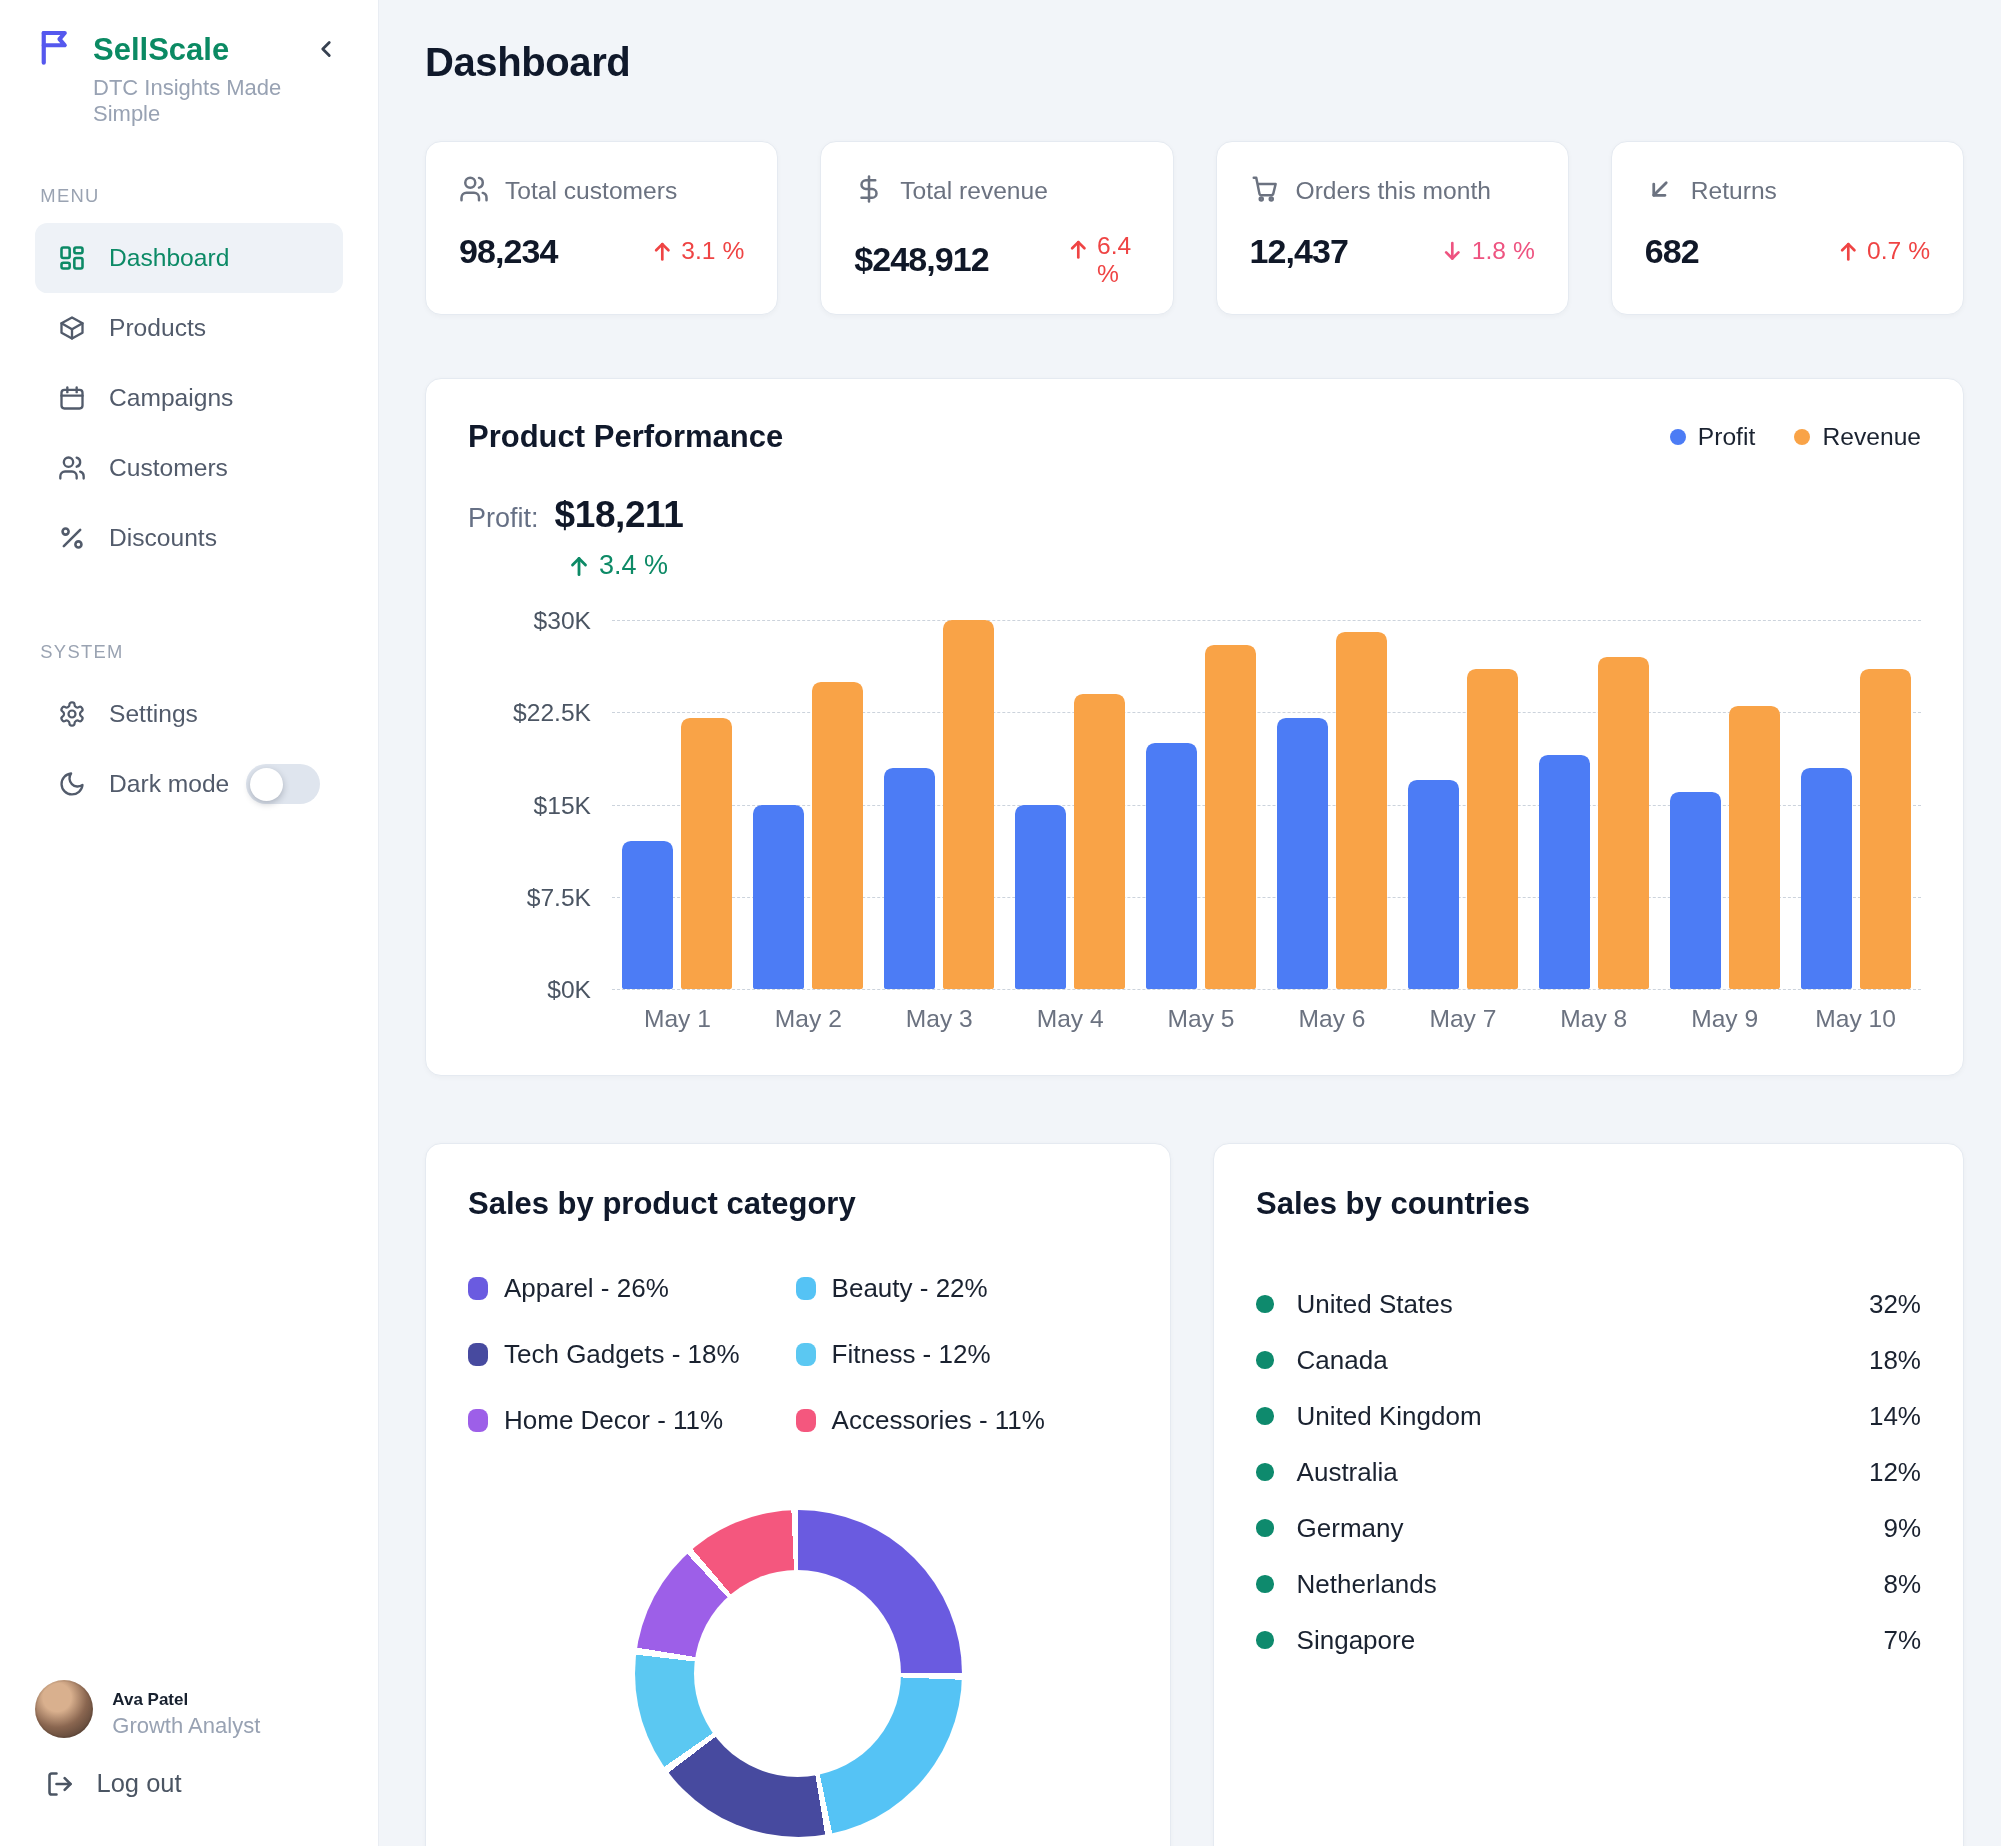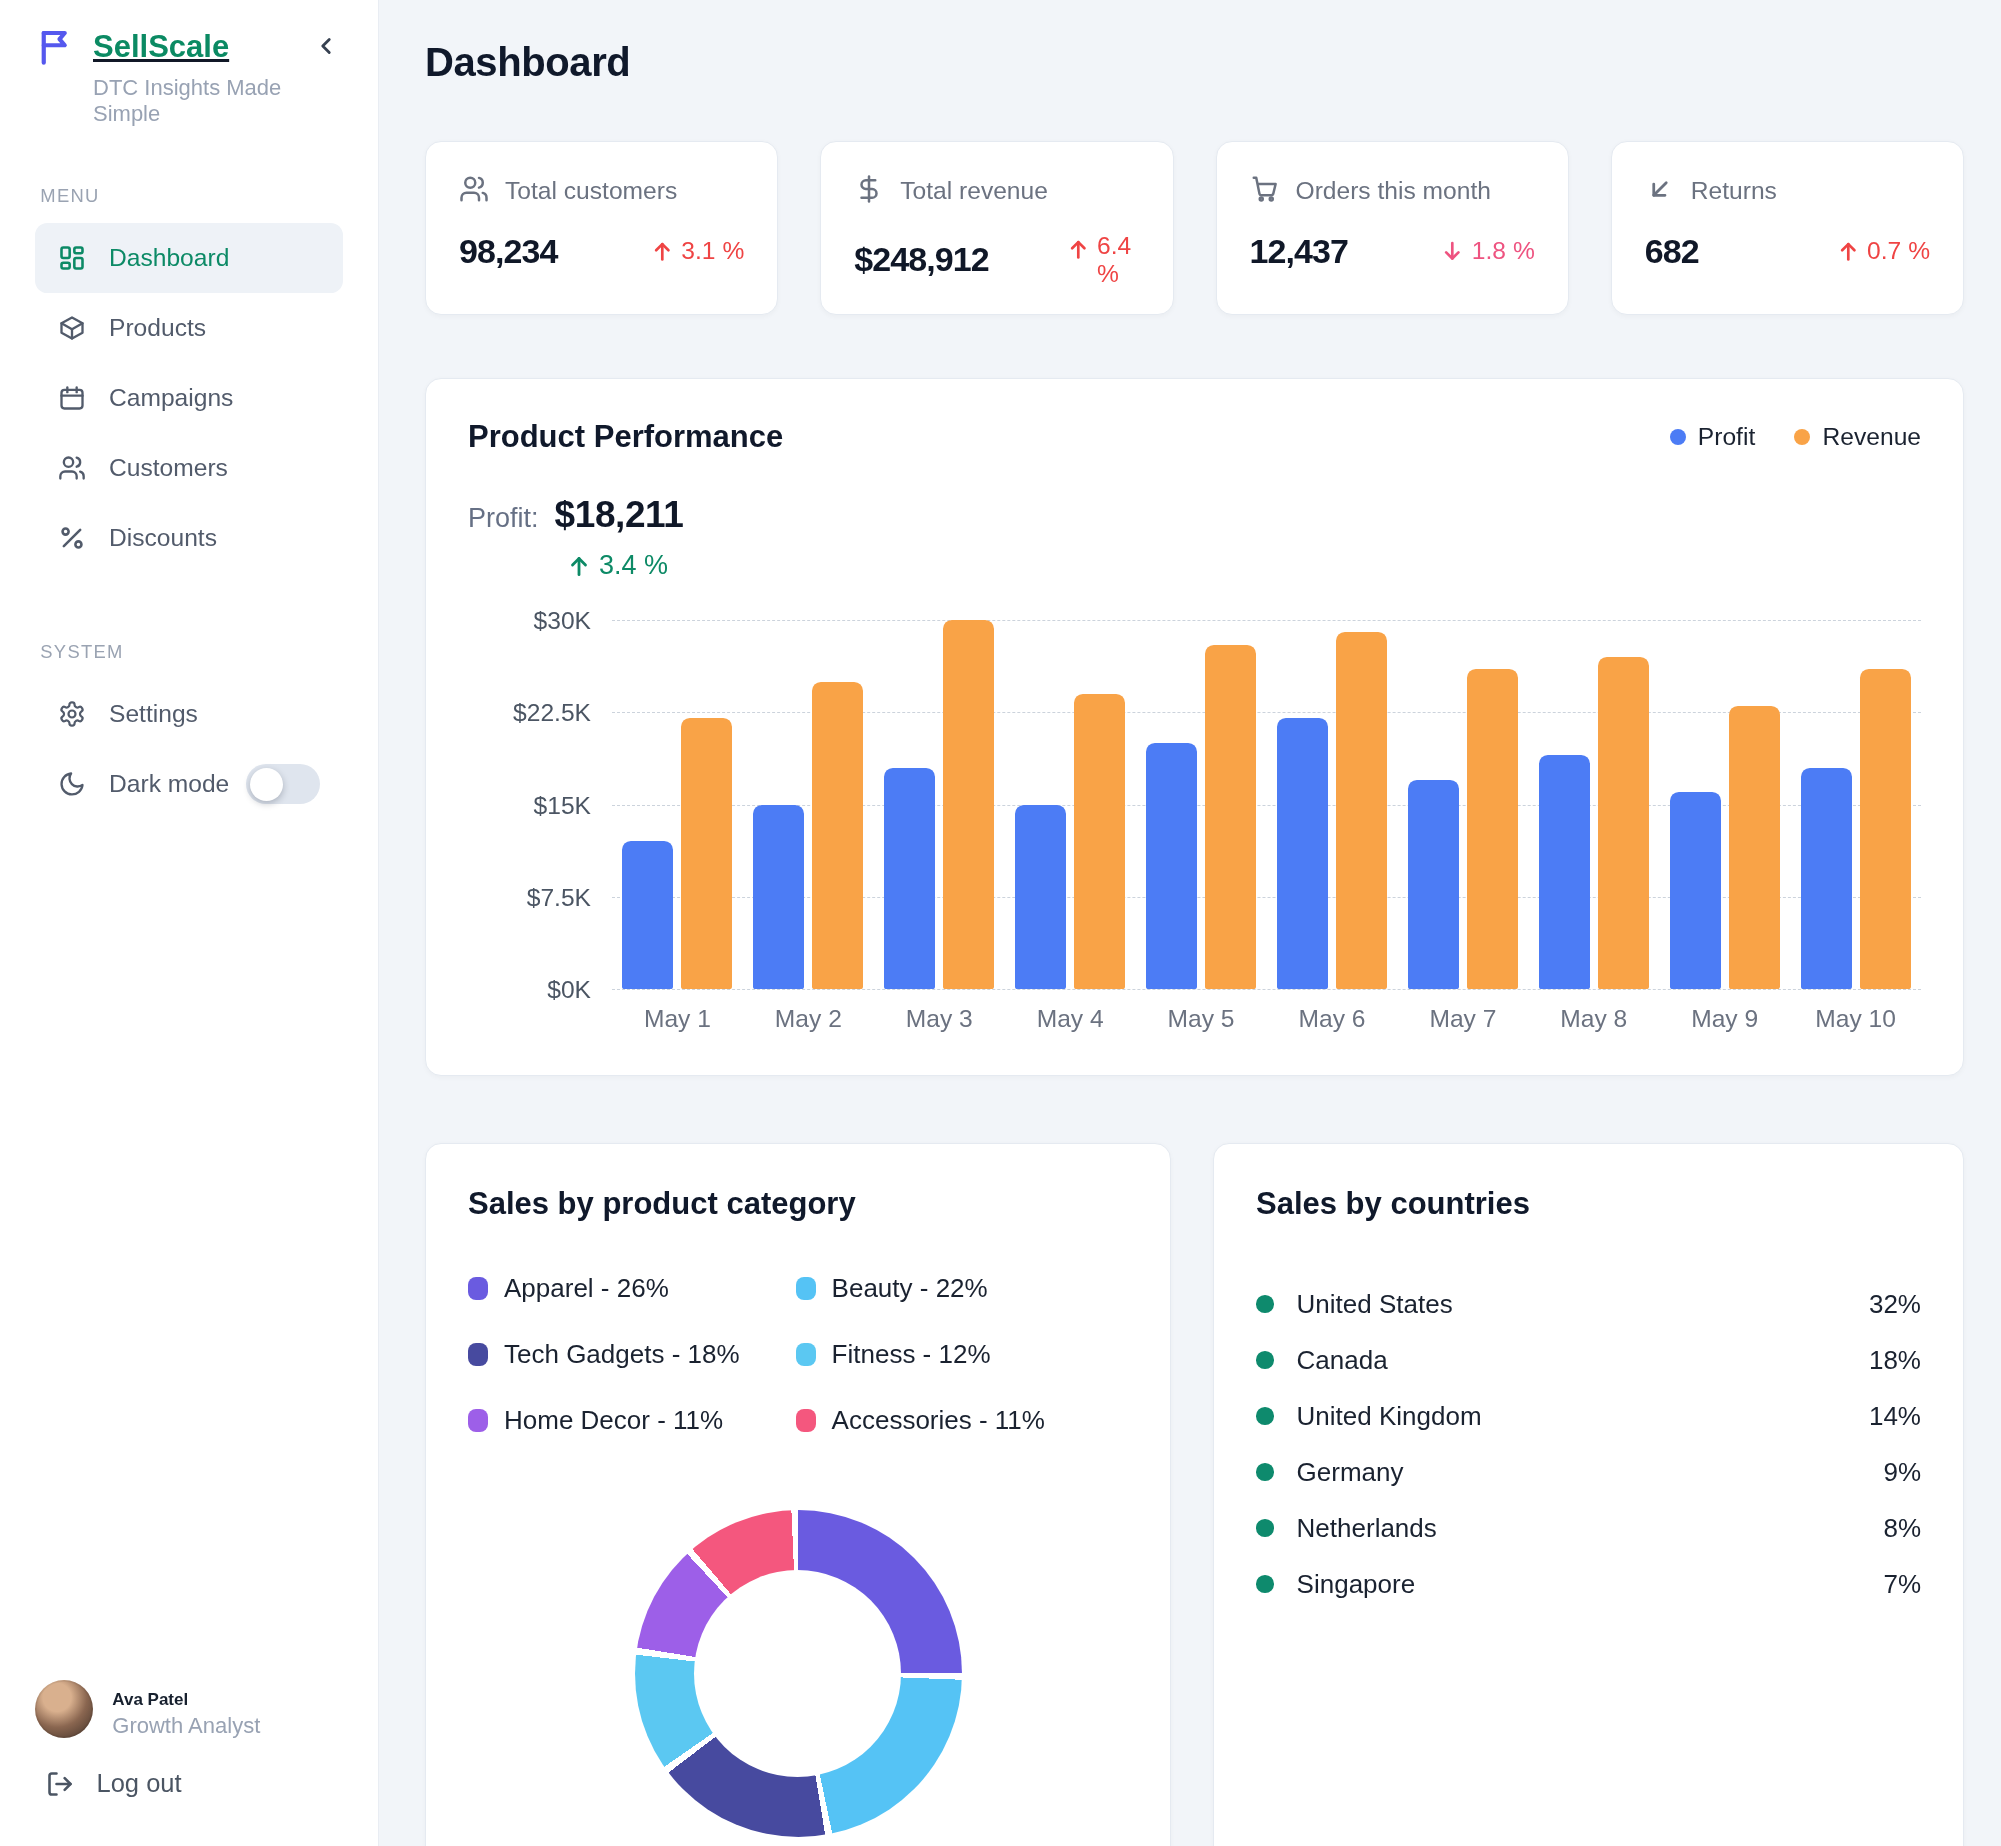--- a/index.html
+++ b/index.html
@@ -3,21 +3,21 @@
 <meta charset="utf-8">
 <style>
   * { margin:0; padding:0; box-sizing:border-box; }
   html,body { width:2001px; height:1847px; }
   body { font-family:"Liberation Sans","DejaVu Sans",sans-serif; background:#f2f5f9; color:#111827; }
   .app { width:2001px; height:1847px; display:flex; overflow:hidden; }
 
   
   .sidebar { width:379px; min-width:379px; background:#ffffff; border-right:1.8px solid #e9edf3;
              display:flex; flex-direction:column; padding:26px 35px 49px 35px; }
-  .brand-row { display:flex; align-items:center;text-decoration:underline; }
+  .brand-row { display:flex; align-items:flex-end; }
   .logo-icon { width:42px; height:42px; color:#5558ee; }
   .logo-icon svg { width:42px; height:42px; }
   .brand-name { font-size:31px; font-weight:700; color:#0b8a63; margin-left:16px; }
   .collapse-btn { margin-left:auto; background:none; border:none; cursor:pointer; color:#374151; width:35px; height:35px; }
   .collapse-btn svg { width:26px; height:26px; }
   .tagline { font-size:22px; color:#98a2b3; margin:7px 0 0 58px; }
 
   .section-label { font-size:18.4px; letter-spacing:1.3px; color:#9aa3b2; margin:58px 0 16px 5.3px; }
   .section-label.sys { margin-top:68px; }
 
@@ -464,20 +464,25 @@
      <span class="country-name">Canada</span>
      <span class="country-value">18%</span>
    </div>
             <div class="country-row">
      <span class="country-dot" style="background:#0e8a6d"></span>
      <span class="country-name">United Kingdom</span>
      <span class="country-value">14%</span>
    </div>
             <div class="country-row">
      <span class="country-dot" style="background:#0e8a6d"></span>
+     <span class="country-name">Australia</span>
+     <span class="country-value">12%</span>
+   </div>
+            <div class="country-row">
+     <span class="country-dot" style="background:#0e8a6d"></span>
      <span class="country-name">Germany</span>
      <span class="country-value">9%</span>
    </div>
             <div class="country-row">
      <span class="country-dot" style="background:#0e8a6d"></span>
      <span class="country-name">Netherlands</span>
      <span class="country-value">8%</span>
    </div>
             <div class="country-row">
      <span class="country-dot" style="background:#0e8a6d"></span>

